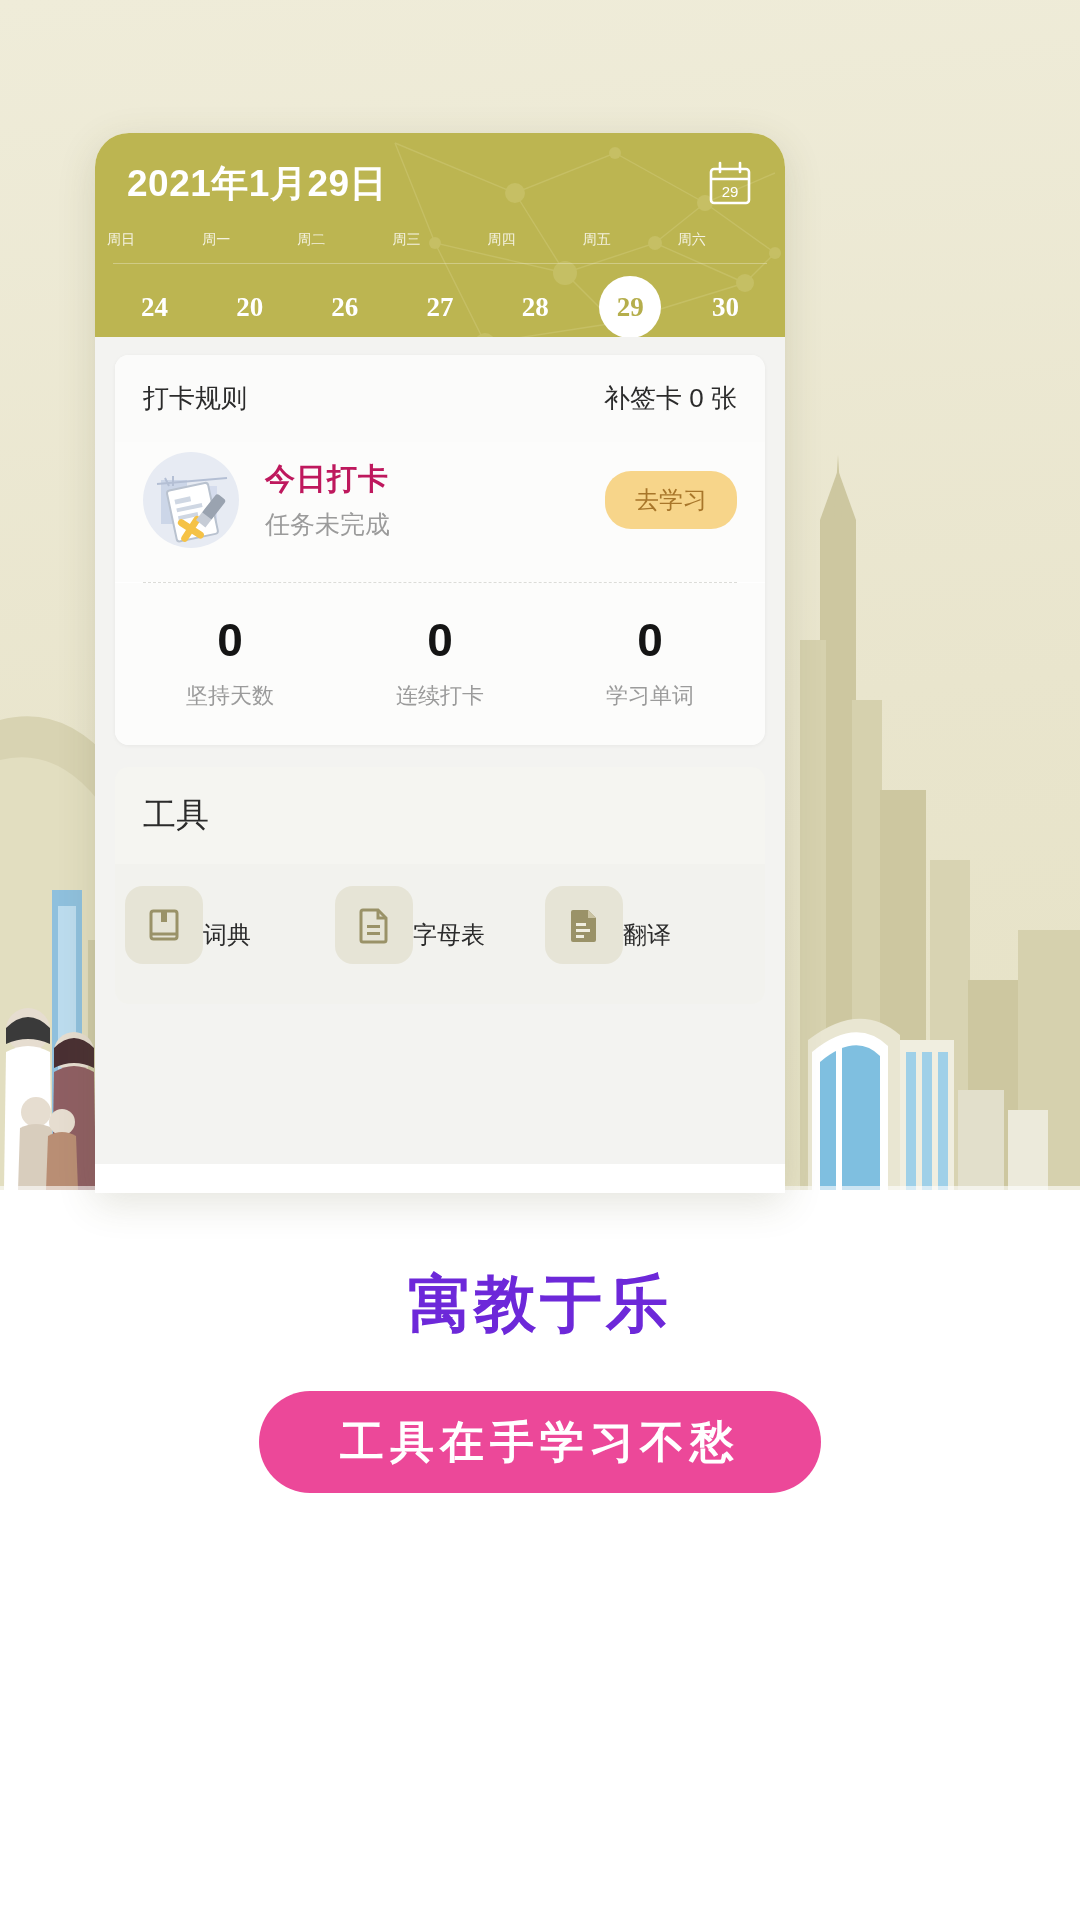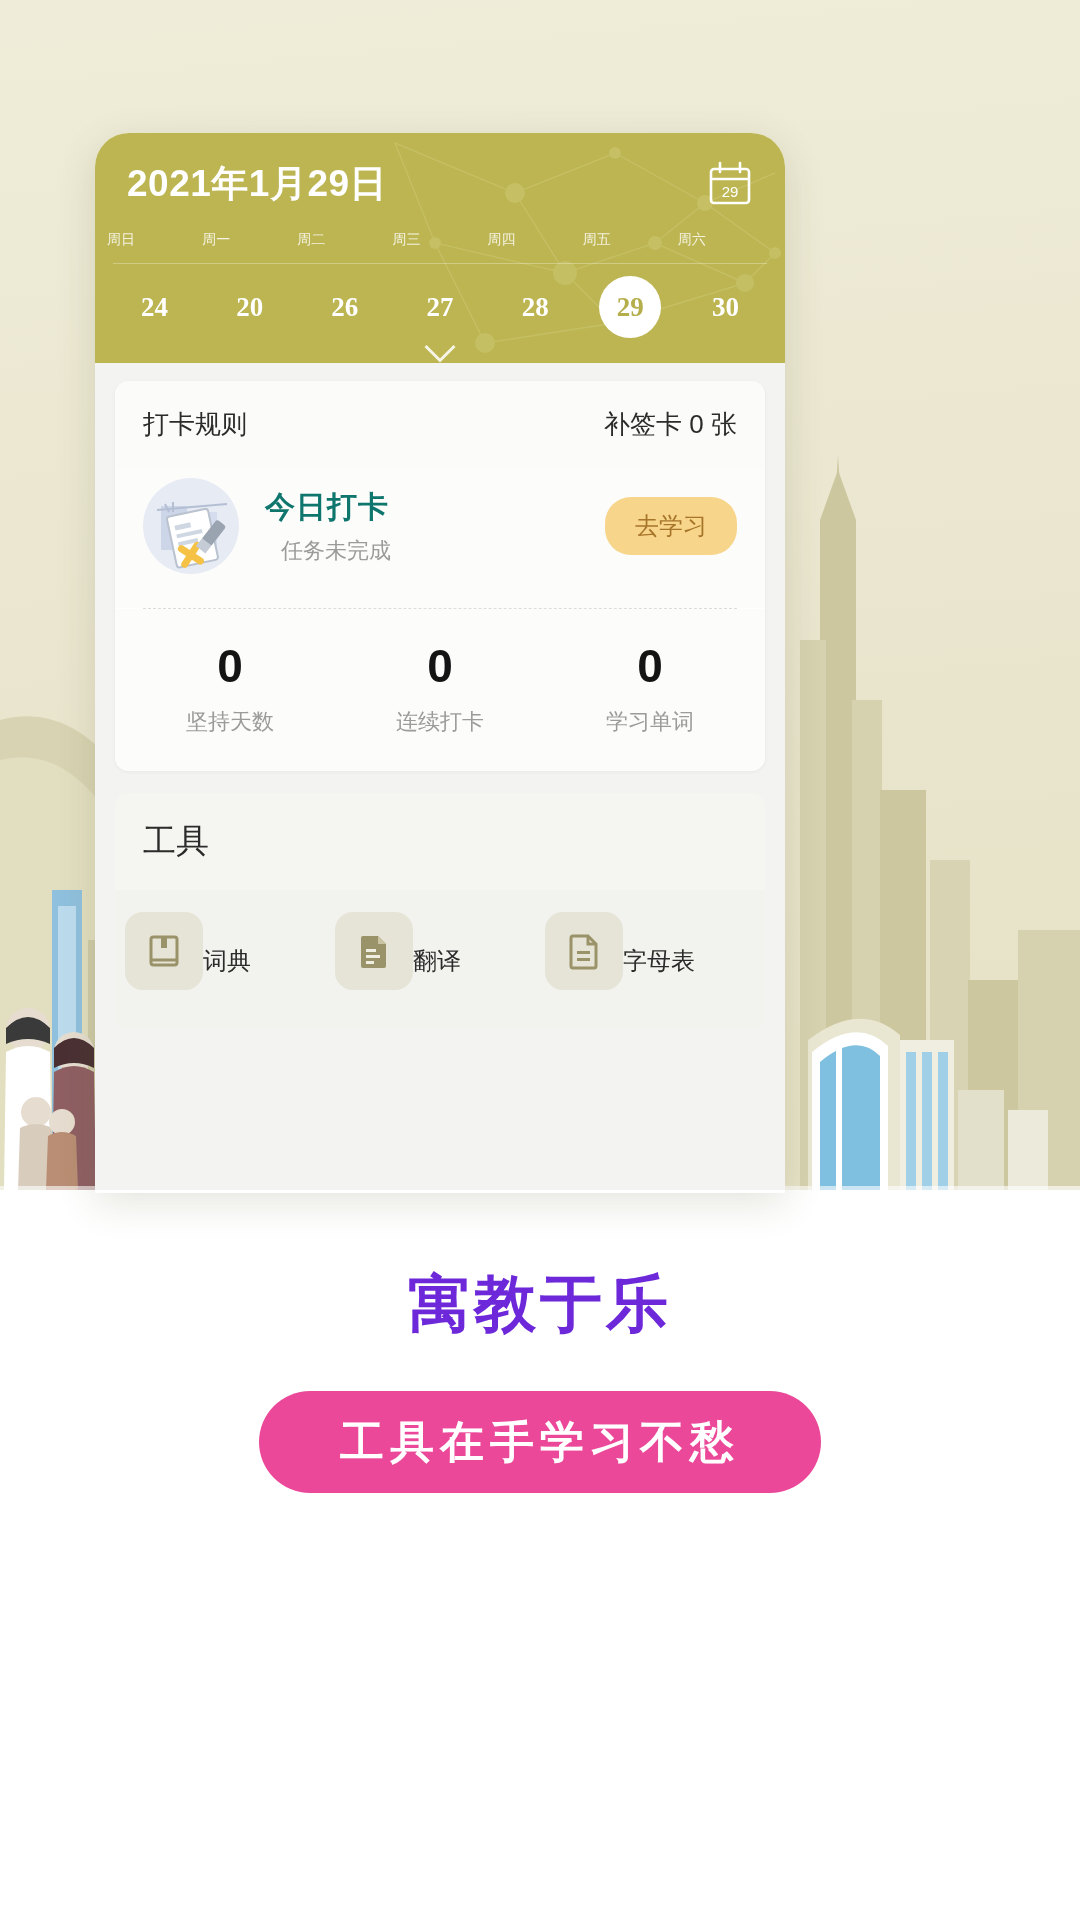--- a/index.html
+++ b/index.html
@@ -19,21 +19,21 @@
 
   
   #phone {
     position:absolute; left:95px; top:133px; width:690px; height:1060px;
     background:#ffffff; border-radius:34px 34px 0 0;
     box-shadow:0 10px 38px rgba(90,85,45,.16);
     overflow:hidden;
   }
 
   
-  .cal-header { position:relative; background:#bcb551; padding:0; height:230px; overflow:hidden; }
+  .cal-header { position:relative; background:#bcb551; padding:0; height:204px; overflow:hidden; }
   .cal-header .netpattern { position:absolute; inset:0; opacity:.5; }
   .cal-top { position:relative; display:flex; align-items:center; justify-content:space-between;
     padding:26px 32px 0 32px; }
   .cal-date { color:#ffffff; font-size:37px; font-weight:bold; letter-spacing:.5px; }
   .cal-icon { width:46px; height:46px; position:relative; }
 
   .week-row, .date-row { position:relative; display:flex; }
   .week-row { padding:22px 12px 14px 12px; }
   .week-cell { flex:1; text-align:left; color:#f4f2e0; font-size:14px; }
   .hdr-divider { position:relative; height:1px; background:rgba(255,255,255,.30); margin:0 18px; }
@@ -52,22 +52,22 @@
   .card { background:#ffffff; border-radius:14px; overflow:hidden; box-shadow:0 1px 4px rgba(0,0,0,.05); }
   .card-head { display:flex; align-items:center; justify-content:space-between;
     padding:26px 28px; background:#fbfbfa; }
   .card-head .ct { font-size:26px; color:#2b2b2b; }
   .card-head .cr { font-size:26px; color:#2b2b2b; }
 
   .task-row { display:flex; align-items:center; padding:10px 28px 34px 28px; background:#fcfcfb; }
   .task-ill { width:96px; height:96px; border-radius:50%; background:#e7ebf3;
     position:relative; flex:0 0 auto; overflow:hidden; }
   .task-text { margin-left:26px; flex:1; }
-  .task-title { font-size:30px; font-weight:bold; color:#0f766e; letter-spacing:1px; }
-  .task-sub { font-size:22px; color:#9b9b9b; margin-top:8px;margin-left:16px; }
+  .task-title { font-size:30px; font-weight:bold; color:#be185d; letter-spacing:1px; }
+  .task-sub { font-size:25px; color:#9b9b9b; margin-top:8px; }
   .task-btn { background:#f7d58a; color:#a8762a; font-size:24px;
     padding:13px 30px; border-radius:26px; border:none; font-family:inherit; }
 
   .dashed { border-top:1px dashed #dcdcd8; margin:0 28px; }
 
   .stats { display:flex; padding:30px 10px 34px 10px; background:#fcfcfb; }
   .stat { flex:1; text-align:center; }
   .stat-val { font-size:46px; font-weight:bold; color:#141414; }
   .stat-lbl { font-size:22px; color:#9b9b9b; margin-top:14px; }
 
@@ -285,42 +285,42 @@
               <rect x="19" y="8" width="6" height="11" fill="#9a9268"></rect>
               <line x1="9" y1="31" x2="35" y2="31" stroke="#9a9268" stroke-width="3"></line>
             </svg>
           </div>
           <div class="tool-lbl">词典</div>
         </div>
 
         <div class="tool">
           <div class="tool-ic">
             <svg viewBox="0 0 44 44" width="44" height="44">
+              <path d="M11 7 h15 l8 8 v22 a2 2 0 0 1 -2 2 h-21 a2 2 0 0 1 -2 -2 v-28 a2 2 0 0 1 2 -2 z" fill="none" stroke="#9a9268" stroke-width="3"></path>
+              <path d="M26 7 v8 h8" fill="none" stroke="#9a9268" stroke-width="3"></path>
+              <rect x="15" y="22" width="13" height="3" fill="#9a9268"></rect>
+              <rect x="15" y="29" width="13" height="3" fill="#9a9268"></rect>
+            </svg>
+          </div>
+          <div class="tool-lbl">字母表</div>
+        </div>
+
+        <div class="tool">
+          <div class="tool-ic">
+            <svg viewBox="0 0 44 44" width="44" height="44">
               <path d="M11 7 h15 l8 8 v22 a2 2 0 0 1 -2 2 h-21 a2 2 0 0 1 -2 -2 v-28 a2 2 0 0 1 2 -2 z" fill="#9a9268"></path>
               <path d="M26 7 v8 h8 z" fill="#cbc4a3"></path>
               <rect x="14" y="20" width="10" height="3" fill="#f0eee0"></rect>
               <rect x="14" y="26" width="14" height="3" fill="#f0eee0"></rect>
               <rect x="14" y="32" width="8" height="3" fill="#f0eee0"></rect>
             </svg>
           </div>
           <div class="tool-lbl">翻译</div>
         </div>
 
-        <div class="tool">
-          <div class="tool-ic">
-            <svg viewBox="0 0 44 44" width="44" height="44">
-              <path d="M11 7 h15 l8 8 v22 a2 2 0 0 1 -2 2 h-21 a2 2 0 0 1 -2 -2 v-28 a2 2 0 0 1 2 -2 z" fill="none" stroke="#9a9268" stroke-width="3"></path>
-              <path d="M26 7 v8 h8" fill="none" stroke="#9a9268" stroke-width="3"></path>
-              <rect x="15" y="22" width="13" height="3" fill="#9a9268"></rect>
-              <rect x="15" y="29" width="13" height="3" fill="#9a9268"></rect>
-            </svg>
-          </div>
-          <div class="tool-lbl">字母表</div>
-        </div>
-
       </div>
     </div>
 
   </div>
 </div>
 
 <div class="tagline">寓教于乐</div>
 <button class="cta">工具在手学习不愁</button>
 
 </body></html>

